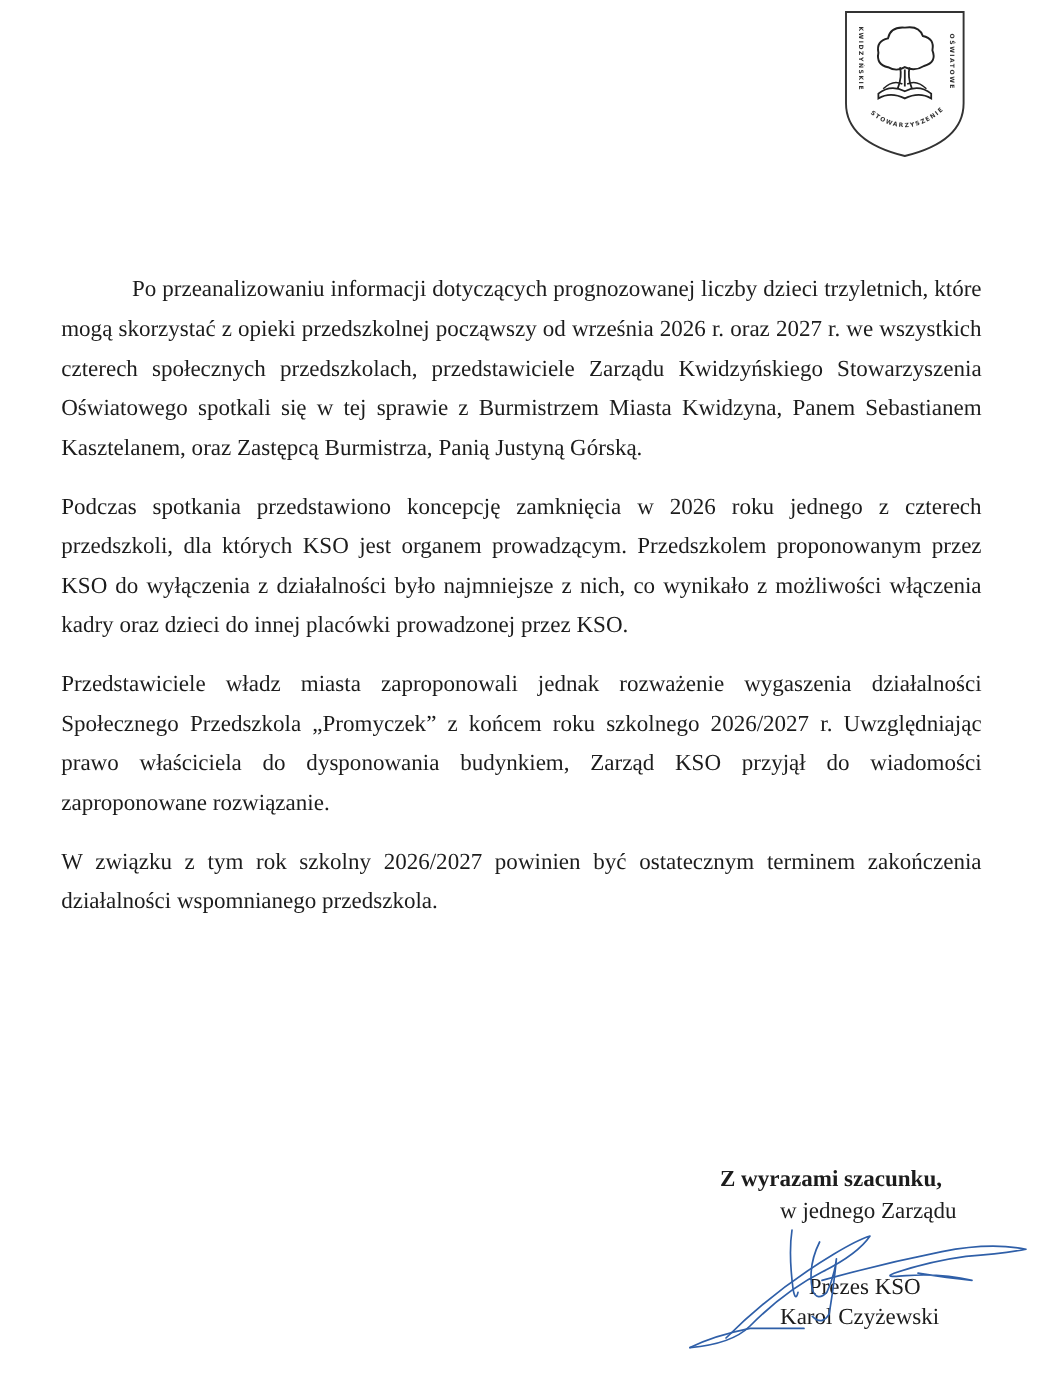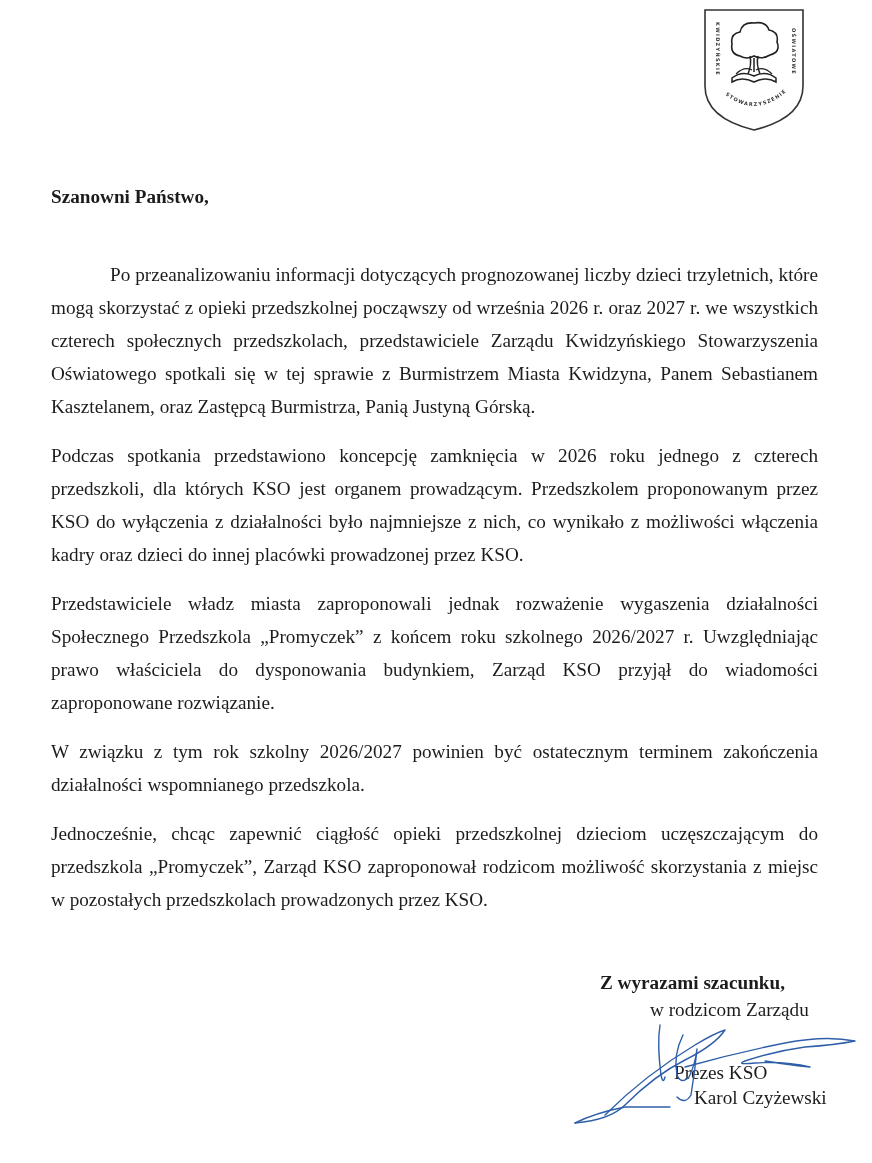--- a/index.html
+++ b/index.html
@@ -61,21 +61,20 @@
       position: absolute;
       left: 114px;
       top: 90px;
       white-space: nowrap;
     }
     .closing .name {
       position: absolute;
       left: 90px;
       top: 115px;
       white-space: nowrap;
-      margin-left: 44px;
     }
     .signature {
       position: absolute;
       left: 565px;
       top: 1005px;
       width: 300px;
       height: 120px;
       pointer-events: none;
     }
   </style>
@@ -101,31 +100,29 @@
 
     <text x="0" y="0" font-family="DejaVu Sans, sans-serif" font-size="5" font-weight="bold" fill="#333" transform="translate(90,20) rotate(90)" letter-spacing="1.3">OŚWIATOWE</text>
 
     <text font-family="DejaVu Sans, sans-serif" font-size="5" font-weight="bold" fill="#333" letter-spacing="1.2">
       <textPath href="#arcBottom" startOffset="4">STOWARZYSZENIE</textPath>
     </text>
   </svg>
 </div>
 
 <div class="letter">
-  <p class="greeting">Szanowni Państwo,</p>
   <p class="para indent">Po przeanalizowaniu informacji dotyczących prognozowanej liczby dzieci trzyletnich, które mogą skorzystać z opieki przedszkolnej począwszy od września 2026 r. oraz 2027 r. we wszystkich czterech społecznych przedszkolach, przedstawiciele Zarządu Kwidzyńskiego Stowarzyszenia Oświatowego spotkali się w tej sprawie z Burmistrzem Miasta Kwidzyna, Panem Sebastianem Kasztelanem, oraz Zastępcą Burmistrza, Panią Justyną Górską.</p>
   <p class="para">Podczas spotkania przedstawiono koncepcję zamknięcia w 2026 roku jednego z czterech przedszkoli, dla których KSO jest organem prowadzącym. Przedszkolem proponowanym przez KSO do wyłączenia z działalności było najmniejsze z nich, co wynikało z możliwości włączenia kadry oraz dzieci do innej placówki prowadzonej przez KSO.</p>
   <p class="para">Przedstawiciele władz miasta zaproponowali jednak rozważenie wygaszenia działalności Społecznego Przedszkola „Promyczek” z końcem roku szkolnego 2026/2027 r. Uwzględniając prawo właściciela do dysponowania budynkiem, Zarząd KSO przyjął do wiadomości zaproponowane rozwiązanie.</p>
   <p class="para">W związku z tym rok szkolny 2026/2027 powinien być ostatecznym terminem zakończenia działalności wspomnianego przedszkola.</p>
-  <p class="para">Jednocześnie, chcąc zapewnić ciągłość opieki przedszkolnej dzieciom uczęszczającym do przedszkola „Promyczek”, Zarząd KSO zaproponował rodzicom możliwość skorzystania z miejsc w pozostałych przedszkolach prowadzonych przez KSO.</p>
 </div>
 
 <div class="closing">
   <div class="regards">Z wyrazami szacunku,</div>
-  <div class="behalf">w rodzicom Zarządu</div>
+  <div class="behalf">w jednego Zarządu</div>
   <div class="role">Prezes KSO</div>
   <div class="name">Karol Czyżewski</div>
 </div>
 
 <svg class="signature" viewBox="0 0 300 120">
   <g fill="none" stroke="#2f5fa8" stroke-width="1.4" stroke-linecap="round" stroke-linejoin="round">
     <path d="M 95 20 Q 92 40 96 70 Q 98 80 100 72"></path>
     <path d="M 40 110 Q 80 70 130 40 Q 150 28 160 25 Q 150 40 120 55 Q 90 70 60 100 Q 45 115 10 118"></path>
     <path d="M 10 118 Q 30 108 60 102 L 105 102"></path>
     <path d="M 118 30 Q 108 50 112 70 Q 116 80 124 72 Q 130 60 132 44 Q 130 66 126 90 Q 120 100 112 92"></path>

